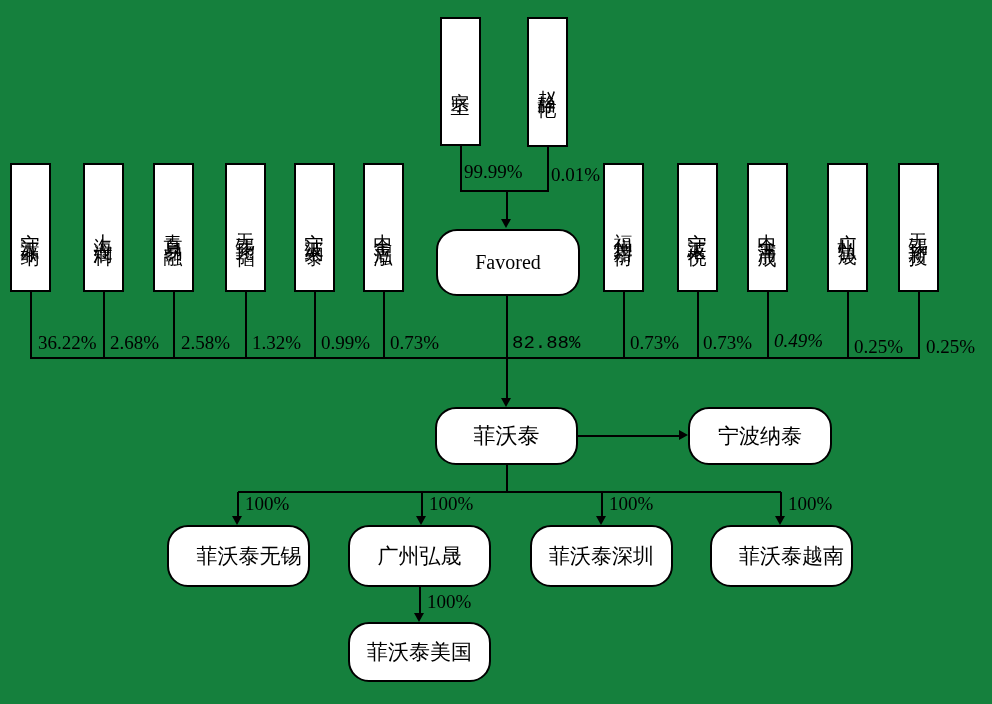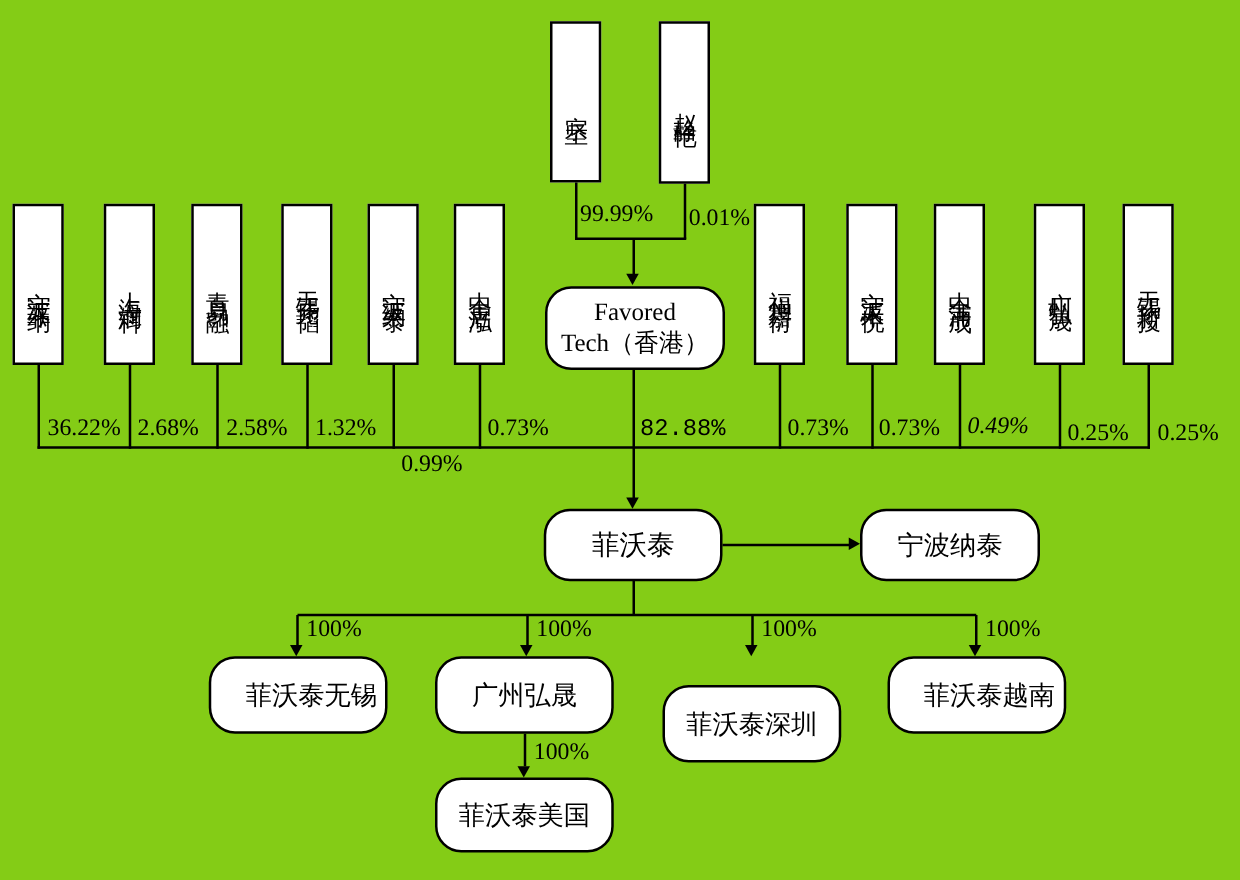--- a/index.html
+++ b/index.html
@@ -1,17 +1,17 @@
 <!DOCTYPE html>
 <html><head>
 <meta charset="utf-8">
 <style>
   html,body{margin:0;padding:0;background:#ffffff;}
   #canvas{
-    position:relative;width:992px;height:704px;background:#84cc16;overflow:hidden;
+    position:relative;width:992px;height:704px;background:#15803d;overflow:hidden;
     font-family:"Liberation Serif","DejaVu Serif",serif;color:#000;
   }
   .node{
     position:absolute;border:2px solid #000;background:#fff;box-sizing:border-box;
     display:flex;align-items:center;justify-content:center;text-align:center;
   }
   .vnode{
     writing-mode:vertical-rl;text-orientation:upright;
     font-size:19px;letter-spacing:5px;line-height:1;
   }
@@ -39,21 +39,20 @@
   <div class="vline" style="left:547px;top:147px;height:44px;"></div>
   <div class="hline" style="left:460px;top:190px;width:89px;"></div>
   <div class="vline" style="left:506px;top:191px;height:30px;"></div>
   <div class="arrow-down" style="left:501px;top:219px;"></div>
 
   <div class="lbl" style="left:464px;top:162px;">99.99%</div>
   <div class="lbl" style="left:551px;top:165px;">0.01%</div>
 
   <div class="node hnode two-line" style="left:436px;top:229px;width:144px;height:67px;">
     <span>Favored</span>
-    <span>Tech（香港）</span>
   </div>
 
   <div class="node vnode" style="left:10px;top:163px;width:41px;height:129px;">宁波菲纳</div>
   <div class="node vnode" style="left:83px;top:163px;width:41px;height:129px;">上海润科</div>
   <div class="node vnode" style="left:153px;top:163px;width:41px;height:129px;">青岛易融</div>
   <div class="node vnode" style="left:225px;top:163px;width:41px;height:129px;">无锡元韬</div>
   <div class="node vnode" style="left:294px;top:163px;width:41px;height:129px;">宁波纳泰</div>
   <div class="node vnode" style="left:363px;top:163px;width:41px;height:129px;">中金启泓</div>
   <div class="node vnode" style="left:603px;top:163px;width:41px;height:129px;">福州嘉衍</div>
   <div class="node vnode" style="left:677px;top:163px;width:41px;height:129px;">宁波禾悦</div>
@@ -75,21 +74,21 @@
 
   <div class="vline" style="left:506px;top:295px;height:104px;"></div>
   <div class="arrow-down" style="left:501px;top:398px;"></div>
 
   <div class="hline" style="left:30px;top:357px;width:890px;"></div>
 
   <div class="lbl" style="left:38px;top:333px;">36.22%</div>
   <div class="lbl" style="left:110px;top:333px;">2.68%</div>
   <div class="lbl" style="left:181px;top:333px;">2.58%</div>
   <div class="lbl" style="left:252px;top:333px;">1.32%</div>
-  <div class="lbl" style="left:321px;top:333px;margin-top:29px;">0.99%</div>
+  <div class="lbl" style="left:321px;top:333px;">0.99%</div>
   <div class="lbl" style="left:390px;top:333px;">0.73%</div>
   <div class="lbl" style="left:512px;top:333px;font-family:Liberation Mono, monospace;">82.88%</div>
   <div class="lbl" style="left:630px;top:333px;">0.73%</div>
   <div class="lbl" style="left:703px;top:333px;">0.73%</div>
   <div class="lbl" style="left:774px;top:331px;font-style:italic;">0.49%</div>
   <div class="lbl" style="left:854px;top:337px;">0.25%</div>
   <div class="lbl" style="left:926px;top:337px;">0.25%</div>
 
   <div class="node hnode" style="left:435px;top:407px;width:143px;height:58px;font-size:22px;">菲沃泰</div>
   <div class="hline" style="left:578px;top:435px;width:102px;"></div>
@@ -108,21 +107,21 @@
   <div class="vline" style="left:780px;top:492px;height:24px;"></div>
   <div class="arrow-down" style="left:775px;top:516px;"></div>
 
   <div class="lbl" style="left:245px;top:494px;">100%</div>
   <div class="lbl" style="left:429px;top:494px;">100%</div>
   <div class="lbl" style="left:609px;top:494px;">100%</div>
   <div class="lbl" style="left:788px;top:494px;">100%</div>
 
   <div class="node hnode" style="left:167px;top:525px;width:143px;height:62px;padding-left:21px;">菲沃泰无锡</div>
   <div class="node hnode" style="left:348px;top:525px;width:143px;height:62px;">广州弘晟</div>
-  <div class="node hnode" style="left:530px;top:548px;width:143px;height:62px;">菲沃泰深圳</div>
+  <div class="node hnode" style="left:530px;top:525px;width:143px;height:62px;">菲沃泰深圳</div>
   <div class="node hnode" style="left:710px;top:525px;width:143px;height:62px;padding-left:20px;">菲沃泰越南</div>
 
   <div class="vline" style="left:419px;top:587px;height:26px;"></div>
   <div class="arrow-down" style="left:414px;top:613px;"></div>
   <div class="lbl" style="left:427px;top:592px;">100%</div>
   <div class="node hnode" style="left:348px;top:622px;width:143px;height:60px;">菲沃泰美国</div>
 
 </div>
 
 </body></html>

